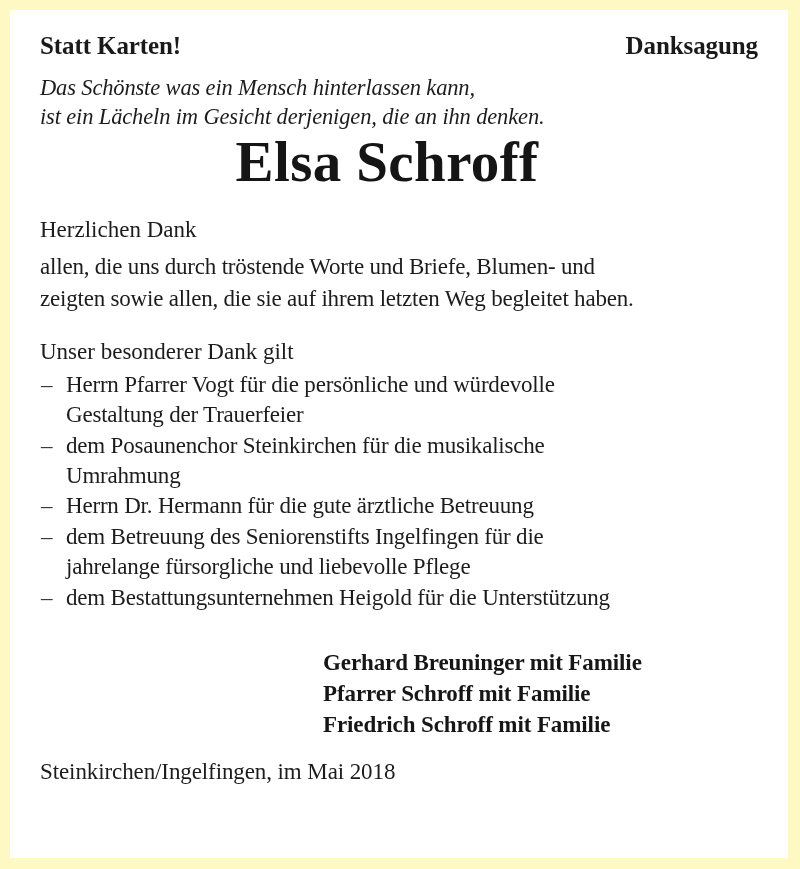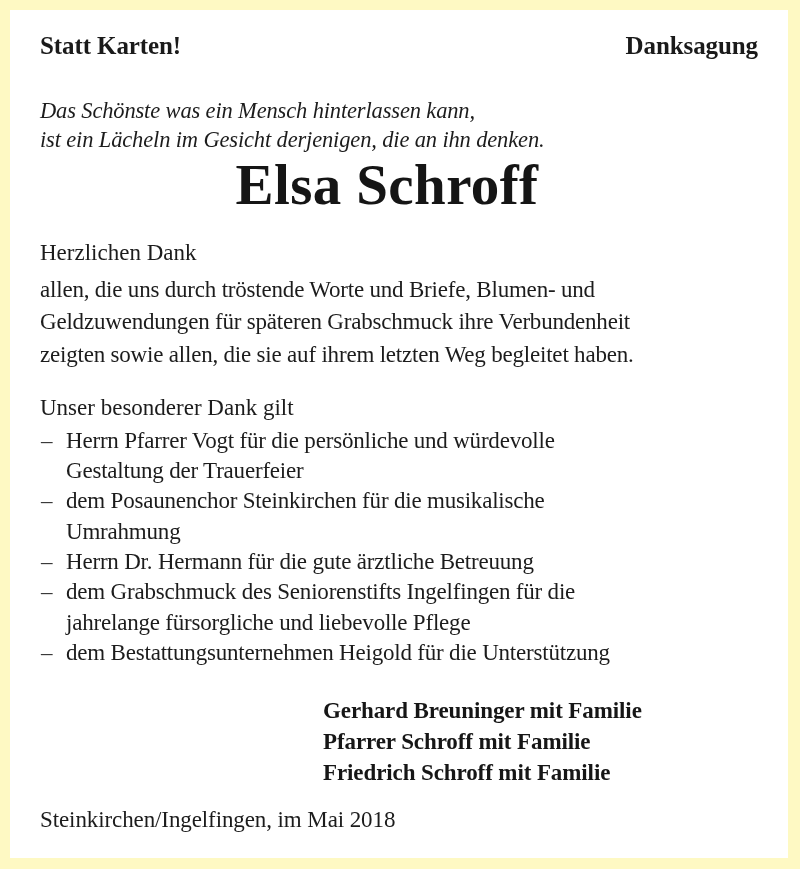--- a/index.html
+++ b/index.html
@@ -41,21 +41,21 @@
   .header-right {
     font-weight: bold;
     font-size: 25px;
     letter-spacing: -0.1px;
     color: #1a1a1a;
     line-height: 1.1;
   }
 
   
   .motto {
-    margin-top: 36px;
+    margin-top: 13px;
     font-style: italic;
     font-size: 22.5px;
     line-height: 1.32;
     color: #1c1c1c;
     letter-spacing: -0.15px;
   }
   .motto div { white-space: nowrap; }
 
   
   .deceased-name {
@@ -113,21 +113,21 @@
     left: 1px;
     top: 0;
     color: #3a3a3a;
   }
 
   .thanks-list .item-text { display: block; }
   .thanks-list .item-text .ln { display: block; white-space: nowrap; }
 
   
   .signatures {
-    margin-top: 26px;
+    margin-top: 34px;
     padding-left: 283px;
     font-weight: bold;
     font-size: 23px;
     line-height: 1.35;
     color: #161616;
     letter-spacing: -0.1px;
   }
   .signatures div { white-space: nowrap; }
 
   
@@ -154,21 +154,20 @@
       <div>Das Schönste was ein Mensch hinterlassen kann,</div>
       <div>ist ein Lächeln im Gesicht derjenigen, die an ihn denken.</div>
     </div>
 
     <div class="deceased-name">Elsa Schroff</div>
 
     <div class="thanks-lead">Herzlichen Dank</div>
 
     <div class="thanks-body">
       <div>allen, die uns durch tröstende Worte und Briefe, Blumen- und</div>
-      <div>Geldzuwendungen für späteren Grabschmuck ihre Verbundenheit</div>
       <div>zeigten sowie allen, die sie auf ihrem letzten Weg begleitet haben.</div>
     </div>
 
     <div class="special-lead">Unser besonderer Dank gilt</div>
 
     <ul class="thanks-list">
       <li>
         <span class="dash">–</span>
         <span class="item-text">
           <span class="ln">Herrn Pfarrer Vogt für die persönliche und würdevolle</span>
@@ -184,21 +183,21 @@
       </li>
       <li>
         <span class="dash">–</span>
         <span class="item-text">
           <span class="ln">Herrn Dr. Hermann für die gute ärztliche Betreuung</span>
         </span>
       </li>
       <li>
         <span class="dash">–</span>
         <span class="item-text">
-          <span class="ln">dem Grabschmuck des Seniorenstifts Ingelfingen für die</span>
+          <span class="ln">dem Betreuung des Seniorenstifts Ingelfingen für die</span>
           <span class="ln">jahrelange fürsorgliche und liebevolle Pflege</span>
         </span>
       </li>
       <li>
         <span class="dash">–</span>
         <span class="item-text">
           <span class="ln">dem Bestattungsunternehmen Heigold für die Unterstützung</span>
         </span>
       </li>
     </ul>

